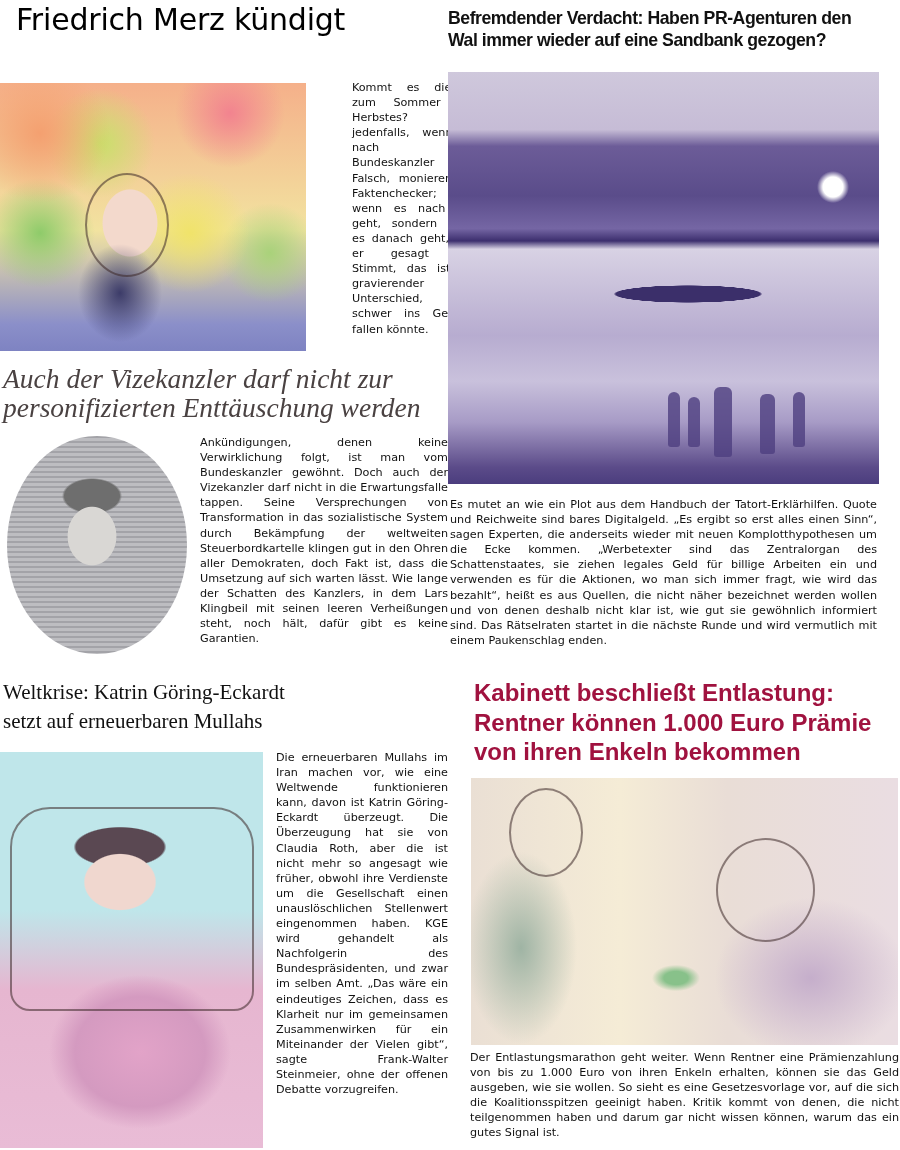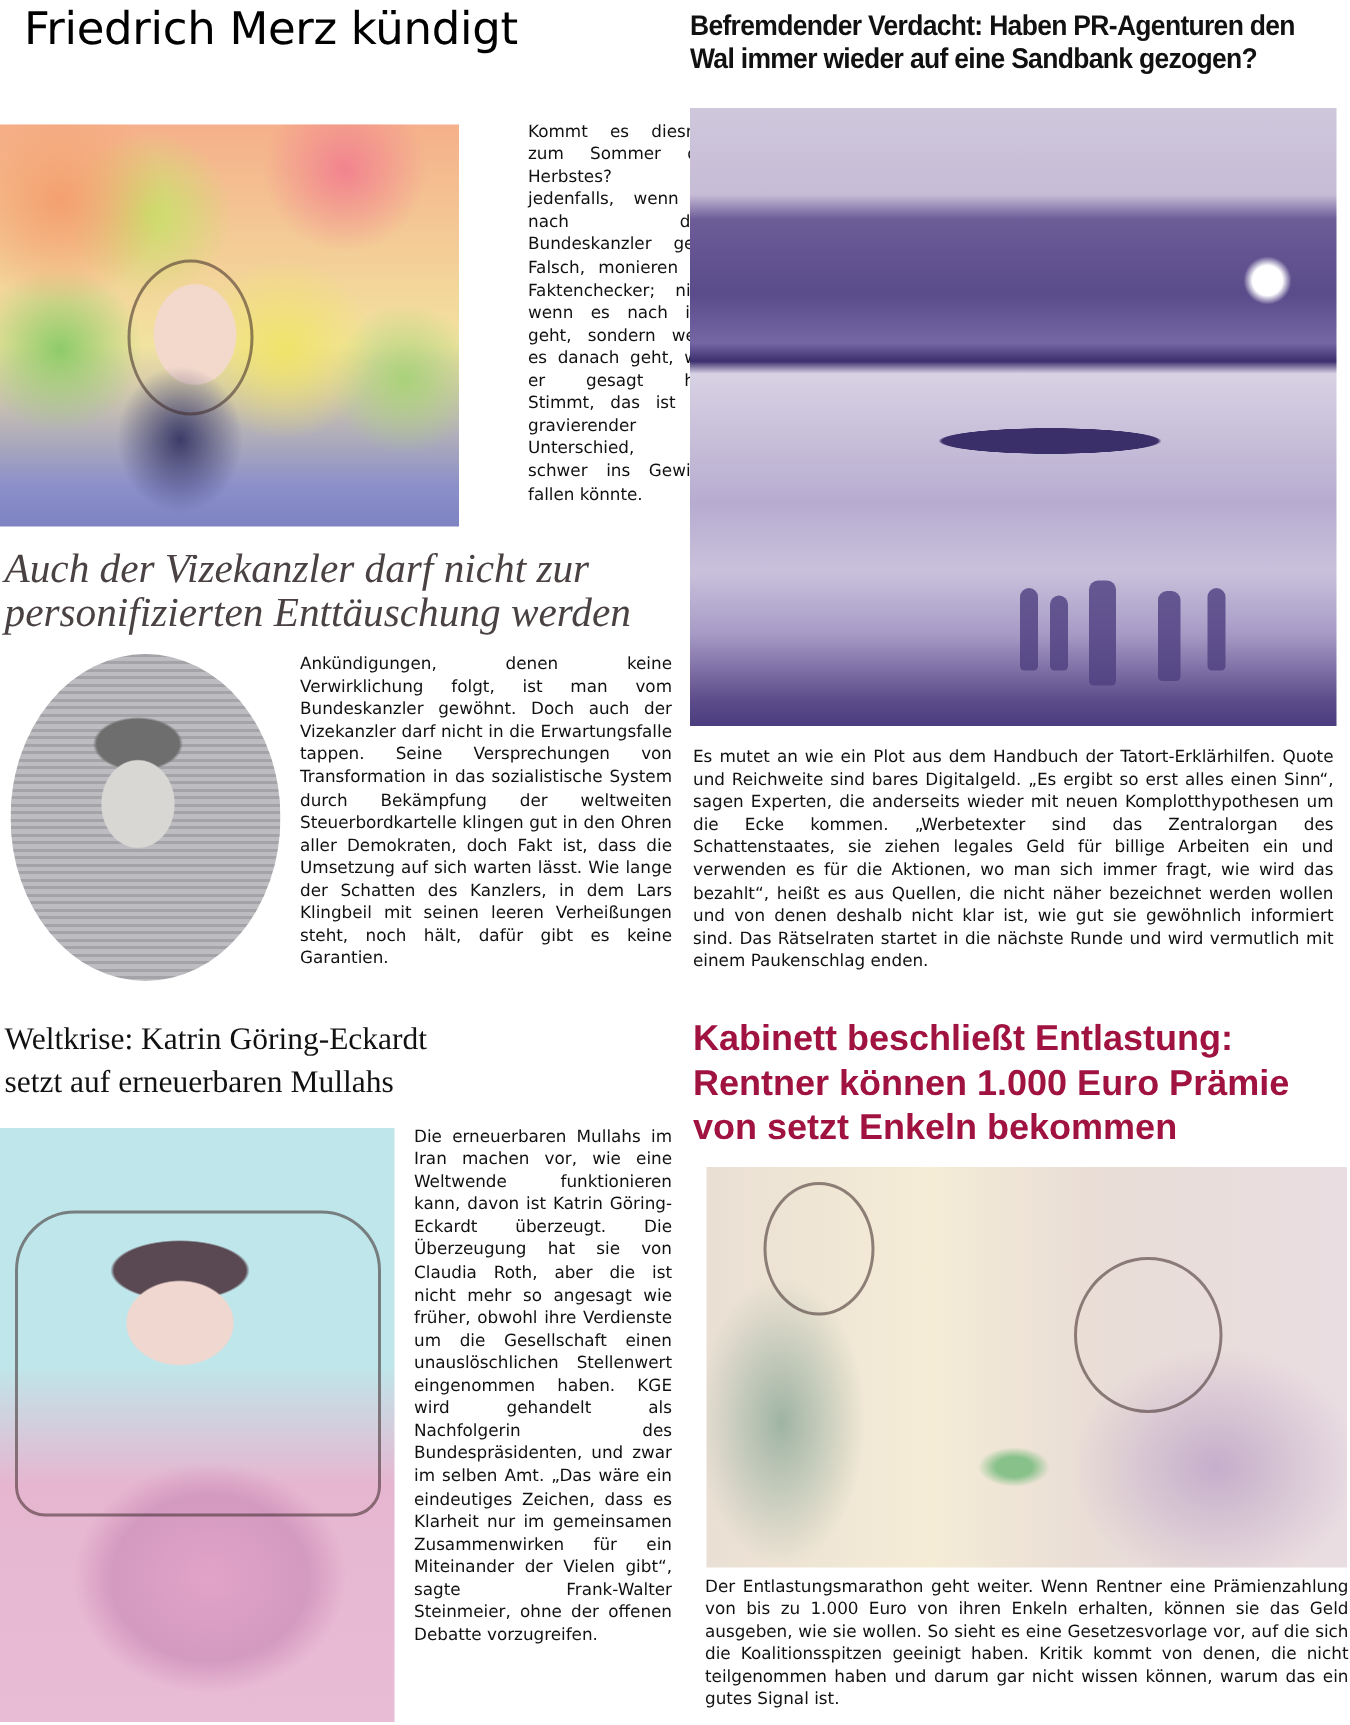--- a/index.html
+++ b/index.html
@@ -76,21 +76,21 @@
 
 <div class="abs" style="left:0;top:360px;width:460px;height:300px;">
   <h2 class="h-vize abs" style="left:3px;top:4px;width:458px;">
     <span>Auch der Vizekanzler darf nicht zur</span><br>
     <span>personifizierten Enttäuschung werden</span>
   </h2>
   <div class="abs img img-vize" style="left:7px;top:76px;width:180px;height:218px;" title="Oval pencil portrait sketch of a man"></div>
   <p class="body-text abs" style="left:200px;top:75px;width:248px;hyphens:auto;" lang="de">Ankündigungen, denen keine Verwirklichung folgt, ist man vom Bundeskanzler gewöhnt. Doch auch der Vizekanzler darf nicht in die Erwartungsfalle tappen. Seine Versprechungen von Transformation in das sozialistische System durch Bekämpfung der weltweiten Steuerbordkartelle klingen gut in den Ohren aller Demokraten, doch Fakt ist, dass die Umsetzung auf sich warten lässt. Wie lange der Schatten des Kanzlers, in dem Lars Klingbeil mit seinen leeren Verheißungen steht, noch hält, dafür gibt es keine Garantien.</p>
 </div>
 
-<div class="abs" style="left:452px;top:0;width:440px;height:660px;text-decoration:underline;">
+<div class="abs" style="left:440px;top:0;width:440px;height:660px;text-decoration:underline;">
   <h2 class="h-wal abs" style="left:8px;top:7px;">
     <span>Befremdender Verdacht: Haben PR-Agenturen den</span><br>
     <span>Wal immer wieder auf eine Sandbank gezogen?</span>
   </h2>
   <div class="abs img img-wal" style="left:8px;top:72px;width:431px;height:412px;" title="Purple watercolor seascape with a whale-shaped sandbank and people on the shore">
     <div class="fig" style="left:220px;top:320px;height:55px;"></div>
     <div class="fig" style="left:240px;top:325px;height:50px;"></div>
     <div class="fig" style="left:266px;top:315px;height:70px;width:18px;"></div>
     <div class="fig" style="left:312px;top:322px;height:60px;width:15px;"></div>
     <div class="fig" style="left:345px;top:320px;height:55px;"></div>
@@ -103,23 +103,23 @@
     <span>Weltkrise: Katrin Göring-Eckardt</span><br>
     <span>setzt auf erneuerbaren Mullahs</span>
   </h2>
   <div class="abs img img-kge" style="left:0;top:82px;width:263px;height:396px;" title="Watercolor caricature of a bearded man with glasses and turban lying in a pink bed">
     <div class="sketch" style="left:10px;top:55px;width:240px;height:200px;border-radius:40px 40px 20px 20px;"></div>
   </div>
   <p class="body-text abs" style="left:276px;top:80px;width:172px;hyphens:auto;" lang="de">Die erneuerbaren Mullahs im Iran machen vor, wie eine Weltwende funktionieren kann, davon ist Katrin Göring-Eckardt überzeugt. Die Überzeugung hat sie von Claudia Roth, aber die ist nicht mehr so angesagt wie früher, obwohl ihre Verdienste um die Gesellschaft einen unauslöschlichen Stellenwert eingenommen haben. KGE wird gehandelt als Nachfolgerin des Bundespräsidenten, und zwar im selben Amt. „Das wäre ein eindeutiges Zeichen, dass es Klarheit nur im gemeinsamen Zusammenwirken für ein Miteinander der Vielen gibt“, sagte Frank-Walter Steinmeier, ohne der offenen Debatte vorzugreifen.</p>
 </div>
 
 <div class="abs" style="left:460px;top:670px;width:440px;height:480px;">
-  <h2 class="h-kab abs" style="left:2px;top:8px;width:426px;">
+  <h2 class="h-kab abs" style="left:14px;top:8px;width:426px;">
     <span>Kabinett beschließt Entlastung:</span><br>
     <span>Rentner können 1.000 Euro Prämie</span><br>
-    <span>von setzt Enkeln bekommen</span>
+    <span>von ihren Enkeln bekommen</span>
   </h2>
   <div class="abs img img-kab" style="left:11px;top:108px;width:427px;height:267px;" title="Pencil sketch of a young man handing money to an elderly man">
     <div class="sketch" style="left:38px;top:10px;width:70px;height:85px;"></div>
     <div class="sketch" style="left:245px;top:60px;width:95px;height:100px;"></div>
   </div>
   <p class="body-text abs" style="left:10px;top:380px;width:429px;">Der Entlastungsmarathon geht weiter. Wenn Rentner eine Prämienzahlung von bis zu 1.000 Euro von ihren Enkeln erhalten, können sie das Geld ausgeben, wie sie wollen. So sieht es eine Gesetzesvorlage vor, auf die sich die Koalitionsspitzen geeinigt haben. Kritik kommt von denen, die nicht teilgenommen haben und darum gar nicht wissen können, warum das ein gutes Signal ist.</p>
 </div>
 
 </body></html>

